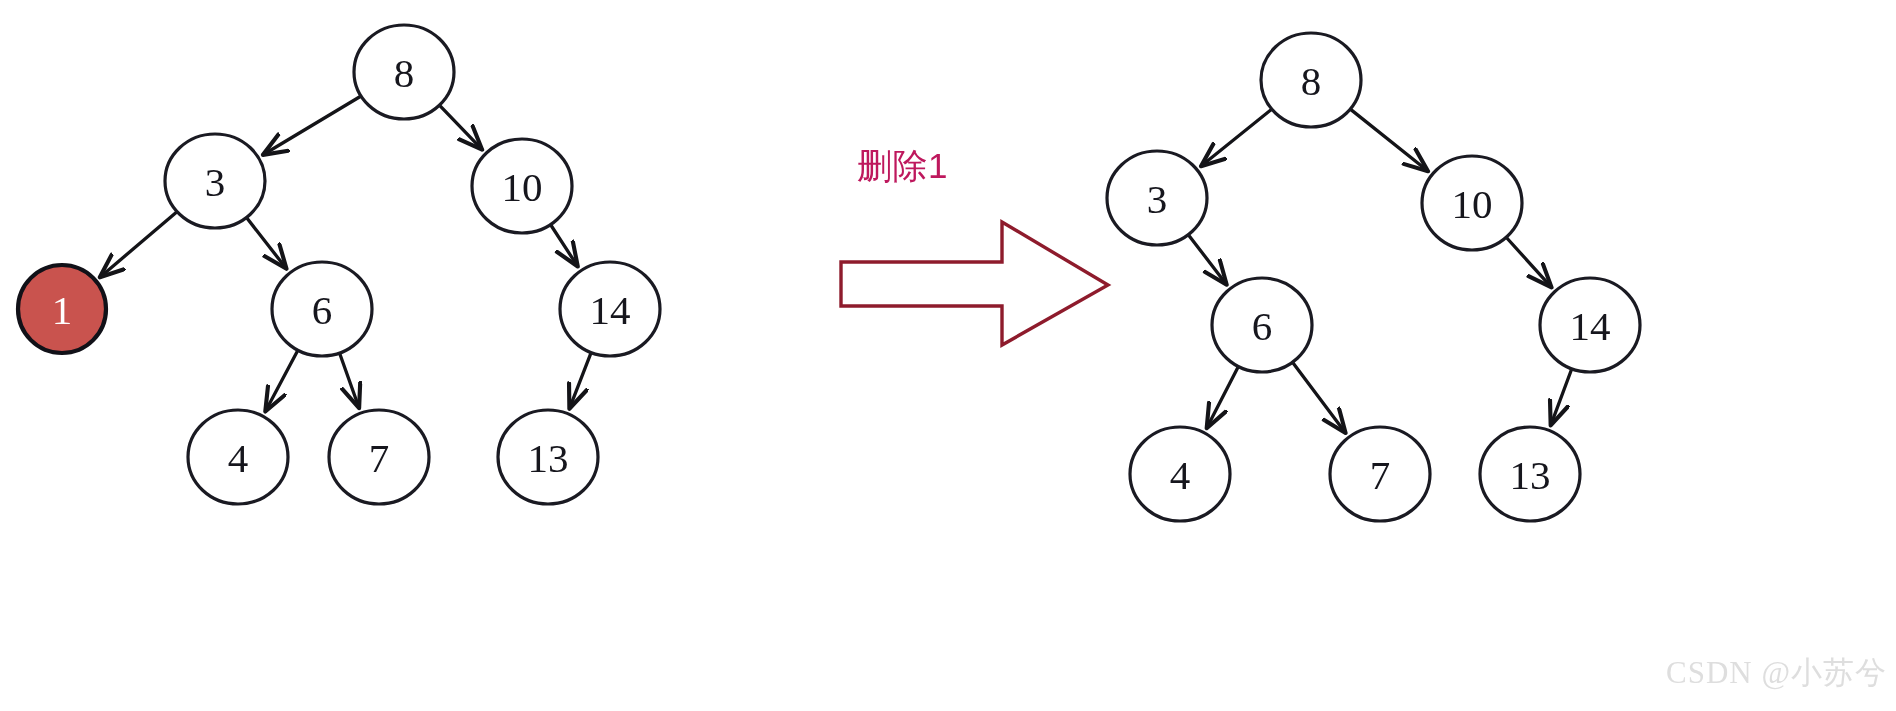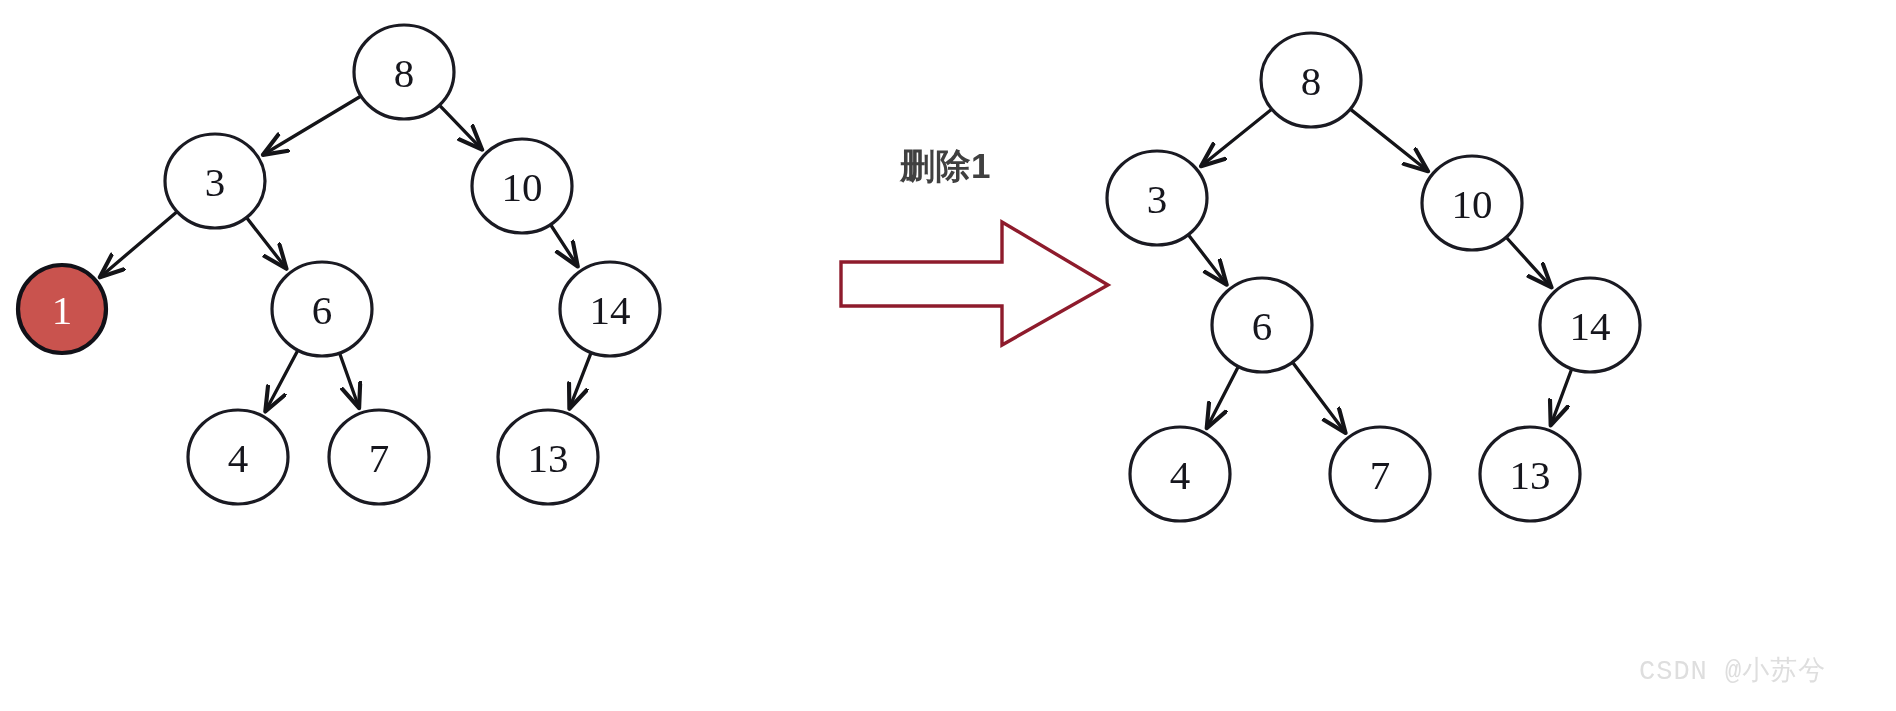--- a/index.html
+++ b/index.html
@@ -60,25 +60,26 @@
   .op-label {
     position: absolute;
     font-family: "Liberation Sans", "DejaVu Sans", sans-serif;
     font-size: 35px;
     color: #3d6fd4;
     white-space: nowrap;
     letter-spacing: 0.5px;
   }
   .watermark {
     position: absolute;
-    font-family: Liberation Mono, monospace;
-    font-size: 27px;
+    font-family: Liberation Serif, serif;
+    font-size: 31px;
     color: #dedede;
     white-space: nowrap;
     letter-spacing: 1px;
+    margin-left: 27px;
   }
 </style>
 </head>
 <body>
 
 <div id="stage">
 
   <svg class="diagram" viewBox="0 0 1896 711">
     <defs>
       <marker id="arrowhead" markerWidth="9" markerHeight="9" refX="7.4" refY="3.4" orient="auto" markerUnits="strokeWidth">
@@ -177,17 +178,17 @@
           <ellipse cx="1380" cy="474" rx="50" ry="47" class="node-circle"></ellipse>
           <text x="1380" y="475" class="node-label">7</text>
         </g>
         <g>
           <ellipse cx="1530" cy="474" rx="50" ry="47" class="node-circle"></ellipse>
           <text x="1530" y="475" class="node-label">13</text>
         </g>
       </g>
   </svg>
 
-  <div class="op-label" style="left: 900px; top: 143px; color: #404040; font-weight: bold;">删除1</div>
+  <div class="op-label" style="left: 857px; top: 143px; color: #be185d;">删除1</div>
 
   <div class="watermark" style="left: 1639px; top: 652px; color: rgb(222, 222, 222);">CSDN @小苏兮</div>
 
 </div>
 
 </body></html>

